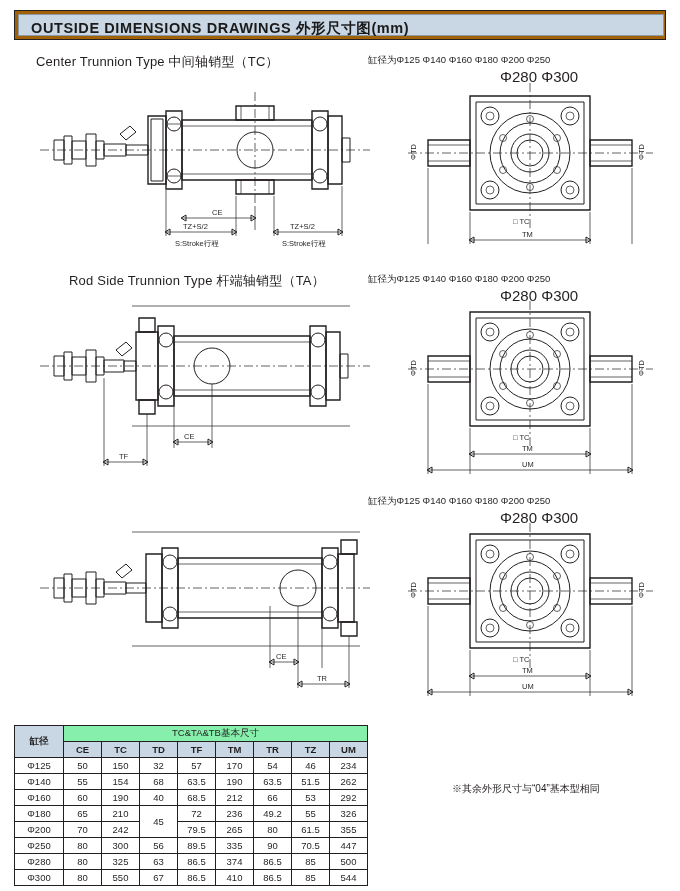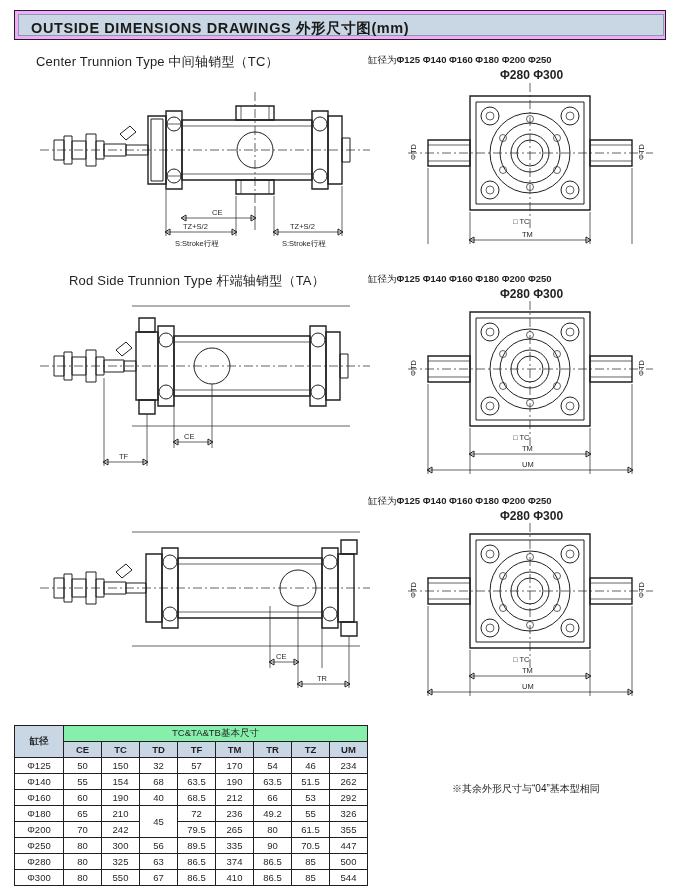--- a/index.html
+++ b/index.html
@@ -10,21 +10,21 @@
     color:#231f20;
     position:relative;
     overflow:hidden;
   }
   .page{position:absolute;inset:0;}
 
   
   .header{
     position:absolute;left:14px;top:10px;width:652px;height:30px;
     border:1px solid #231f20;
-    background:#f0abfc;
+    background:#a16207;
     box-sizing:border-box;
   }
   .header .bar{
     position:absolute;left:3px;top:3px;width:646px;height:22px;
     background:#c9d7e4;
     border:1px solid #8a9aa8;
     box-sizing:border-box;
   }
   .header .title{
     position:absolute;left:16px;top:8px;
@@ -33,23 +33,23 @@
   }
 
   
   .sec-title{
     position:absolute;font-size:13px;color:#231f20;white-space:nowrap;
     letter-spacing:.2px;
   }
   .bore-line{
     position:absolute;font-size:9.5px;color:#231f20;white-space:nowrap;
   }
-  .bore-line b{font-weight:bold;}
+  .bore-line b{font-weight:normal;}
   .bore-line2{
-    position:absolute;font-size:12px;font-weight:bold;color:#231f20;white-space:nowrap;
+    position:absolute;font-size:15px;font-weight:normal;color:#231f20;white-space:nowrap;
   }
 
   
   .dwg{position:absolute;}
   svg{display:block;overflow:visible;}
   .ln{stroke:#231f20;stroke-width:1;fill:none;}
   .ln-th{stroke:#231f20;stroke-width:1.4;fill:none;}
   .ln-thin{stroke:#231f20;stroke-width:.7;fill:none;}
   .ctr{stroke:#231f20;stroke-width:.7;fill:none;stroke-dasharray:9 3 2 3;}
   .dimln{stroke:#231f20;stroke-width:.7;fill:none;}

